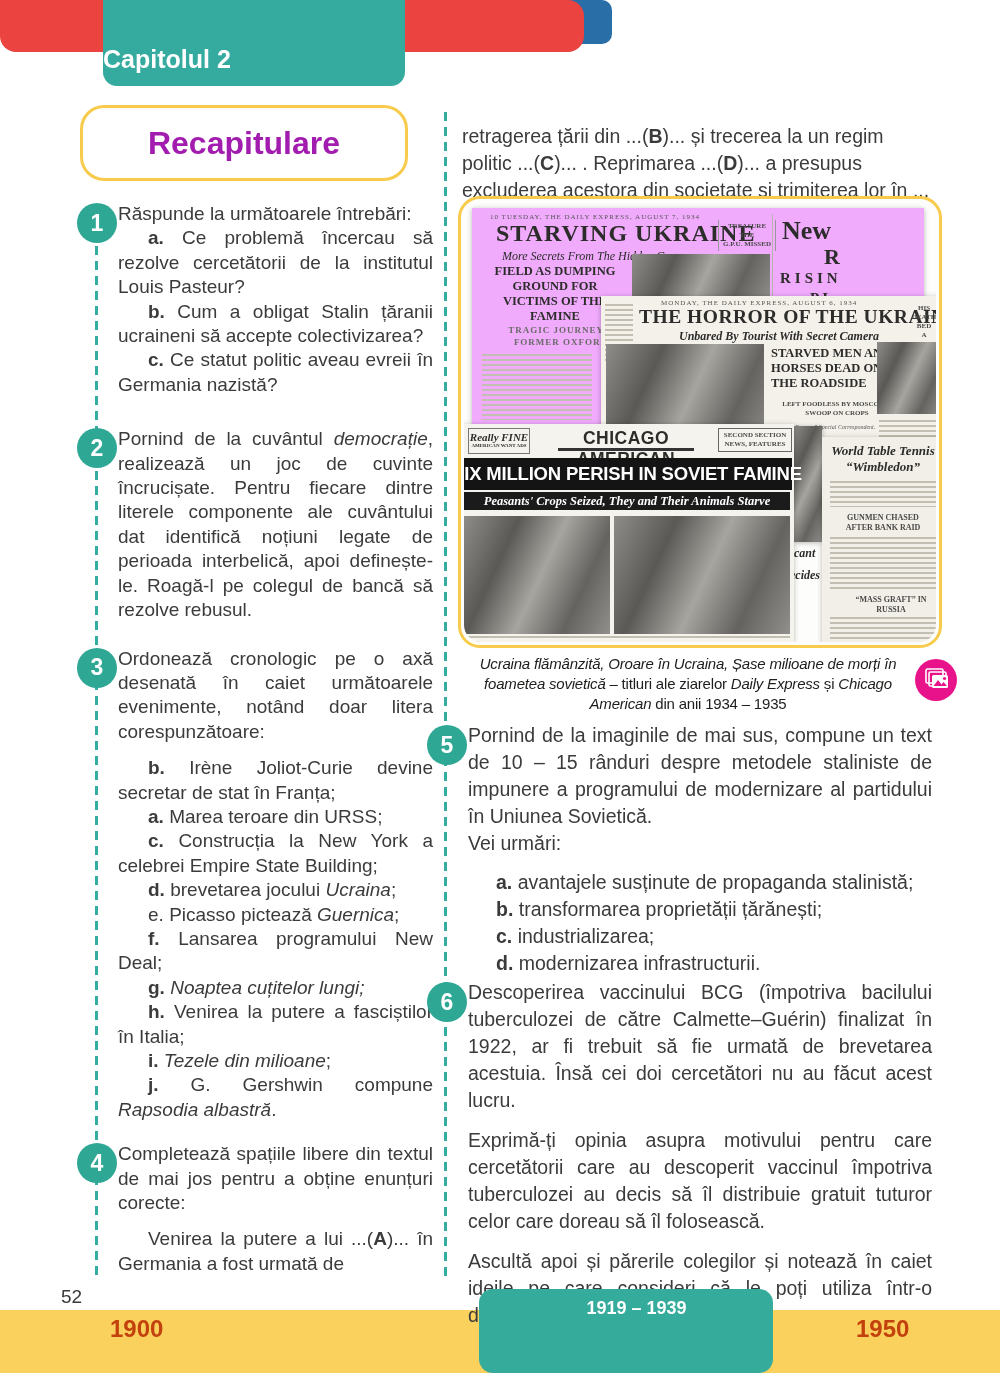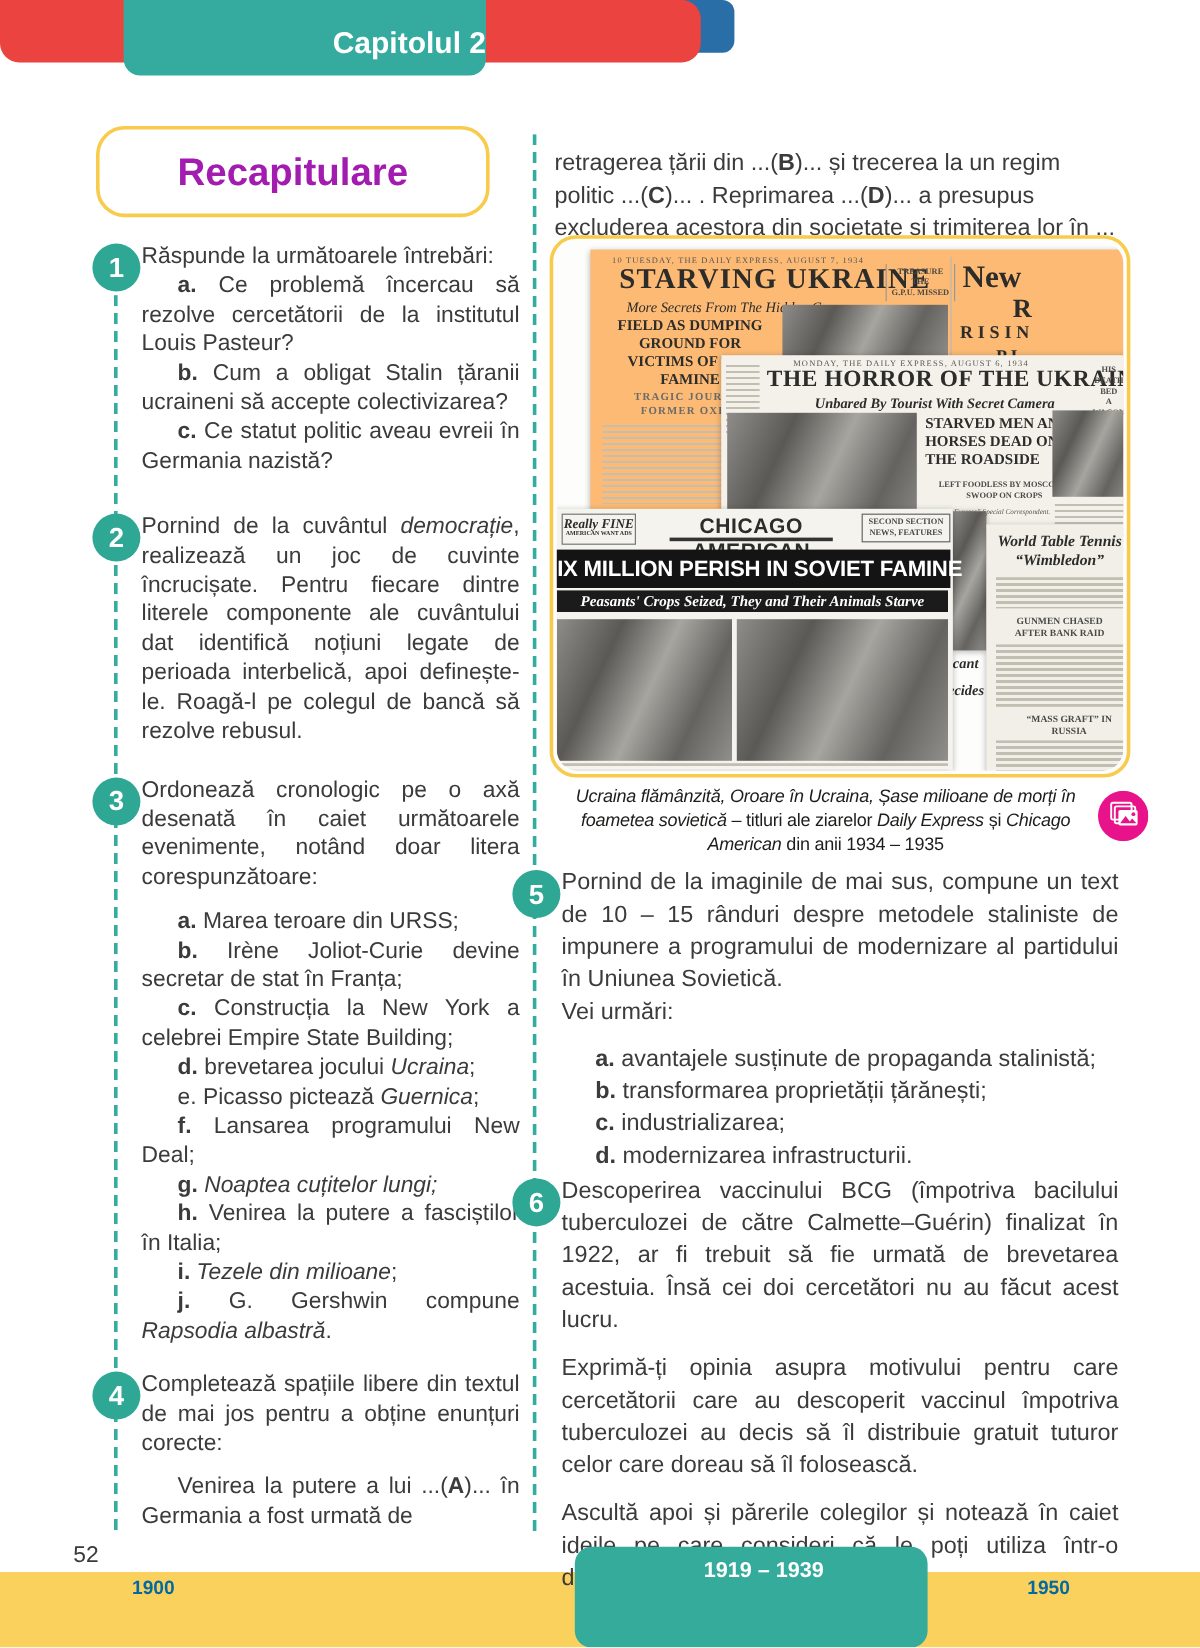--- a/index.html
+++ b/index.html
@@ -3,22 +3,22 @@
 <meta charset="utf-8">
 <style>
   html,body{margin:0;padding:0;background:#fff;}
   .page{position:relative;width:1000px;height:1373px;background:#fff;overflow:hidden;
         font-family:"Liberation Sans",sans-serif;color:#3b3b3b;}
   .b{font-weight:700}.i{font-style:italic}
 
   
   .red-banner{position:absolute;left:0;top:0;width:584px;height:52px;background:#EA4340;border-radius:0 16px 16px 16px;z-index:2;}
   .blue-tab{position:absolute;left:568px;top:0;width:44px;height:44px;background:#2A6EA8;border-radius:0 10px 10px 10px;z-index:1;}
-  .chapter-tab{position:absolute;left:103px;top:0;width:302px;height:63px;background:#35ABA0;border-radius:0 0 14px 14px;z-index:3;
-               display:flex;align-items:flex-end;justify-content:flex-end;padding-bottom:12px;box-sizing:border-box;}
+  .chapter-tab{position:absolute;left:103px;top:0;width:302px;height:86px;background:#35ABA0;border-radius:0 0 14px 14px;z-index:3;
+               display:flex;align-items:flex-end;justify-content:flex-start;padding-bottom:12px;box-sizing:border-box;}
   .chapter-tab span{color:#fff;font-weight:700;font-size:25px;}
   .recap-box{position:absolute;left:80px;top:105px;width:322px;height:70px;border:3px solid #F8CB4D;border-radius:24px;
              display:flex;align-items:center;justify-content:center;background:#fff;}
   .recap-box span{color:#a21caf;font-weight:700;font-size:32px;}
 
   
   .guide{position:absolute;width:3px;background:repeating-linear-gradient(180deg,#35ACA0 0 9px,transparent 9px 15px);z-index:1;}
   .guide-left{left:95px;top:246px;height:1030px;}
   .guide-mid{left:444px;top:112px;height:1164px;}
 
@@ -42,21 +42,21 @@
   .ex-right p{margin:0;text-align:justify;}
   .ex-right .list p{text-align:left;text-indent:28px;margin:0;}
   .para{margin-bottom:13px !important;}
 
   
   .figurebox{position:absolute;left:458px;top:196px;width:484px;height:452px;border:3px solid #F8CB4D;border-radius:22px;
              background:#fdfdfb;z-index:2;box-sizing:border-box;margin:0;}
   .collage{position:absolute;inset:3px;border-radius:17px;overflow:hidden;background:#fdfdfb;
            font-family:"Liberation Serif",serif;color:#2c2c2a;}
   .paper{position:absolute;box-shadow:0 1px 5px rgba(0,0,0,.28);}
-  .pA{left:28px;top:6px;width:452px;height:220px;background:#fdba74;z-index:1;}
+  .pA{left:8px;top:6px;width:452px;height:220px;background:#f0abfc;z-index:1;}
   .pB{left:137px;top:94px;width:341px;height:162px;background:#f3f1ea;z-index:2;}
   .pC{left:-2px;top:222px;width:332px;height:218px;background:#f5f3ee;z-index:3;}
   .pD{left:358px;top:222px;width:122px;height:216px;background:#f1efe8;z-index:2;margin-top:13px;}
   .strip{left:330px;top:224px;width:28px;height:116px;z-index:2;}
   .photo{background:linear-gradient(115deg,#8e8d89 0%,#5a5955 28%,#a7a5a0 52%,#64635f 76%,#908f8b 100%);}
   .lines{background:repeating-linear-gradient(180deg,#c2beb2 0 2px,transparent 2px 5px);}
   .np-date{font-size:7px;letter-spacing:1px;color:#555;white-space:nowrap;}
   .np-h1{font-weight:700;font-size:24px;letter-spacing:1px;white-space:nowrap;}
   .np-sub{font-style:italic;font-size:12px;white-space:nowrap;}
   .np-small{font-weight:700;font-size:12.5px;line-height:15px;text-align:center;}
@@ -69,21 +69,21 @@
   .banner6s{position:absolute;left:2px;top:68px;width:326px;height:18px;background:#1b1b1b;color:#fff;
             font-style:italic;font-weight:700;font-size:12.5px;display:flex;align-items:center;justify-content:center;white-space:nowrap;}
   .caption{position:absolute;left:462px;top:654px;width:452px;text-align:center;font-size:15px;line-height:20px;
            color:#1d1d1b;letter-spacing:-0.2px;z-index:2;}
   .photos-icon{position:absolute;left:915px;top:659px;width:42px;height:42px;z-index:3;}
 
   
   .yellow-band{position:absolute;left:0;top:1310px;width:1000px;height:63px;background:#FBD15E;z-index:1;}
   .period-box{position:absolute;left:479px;top:1289px;width:294px;height:84px;background:#35AB9B;border-radius:14px;z-index:2;
               text-align:center;color:#fff;font-weight:700;font-size:18px;padding-top:9px;box-sizing:border-box;padding-left:21px;}
-  .year{position:absolute;color:#0369a1;font-weight:700;font-size:16px;z-index:2;}
+  .year{position:absolute;color:#c2410c;font-weight:700;font-size:24px;z-index:2;}
   .year-start{left:110px;top:1315px;}
   .year-end{left:856px;top:1315px;}
   .page-num{position:absolute;left:61px;top:1286px;font-size:19px;color:#3a3a3a;z-index:2;}
 </style>
 </head>
 <body>
 
 <div class="page">
 
   <div class="blue-tab"></div>
@@ -110,22 +110,22 @@
     </section>
     <section class="ex mb24">
       <div class="num">2</div>
       <p><span>Pornind de la cuvântul </span><span class="i">democrație</span><span>, realizează un joc de cuvinte încrucișate. Pentru fiecare dintre literele componente ale cuvântului dat identifică noțiuni legate de perioada interbelică, apoi definește-le. Roagă-l pe colegul de bancă să rezolve rebusul.</span></p>
     </section>
     <section class="ex mb20">
       <div class="num">3</div>
       <p class="intro">Ordonează cronologic pe o axă desenată în caiet următoarele evenimente, notând doar litera corespunzătoare:</p>
       <div class="gap12"></div>
       <div>
+          <p class="sub"><span class="marker">b. </span><span>Irène Joliot-Curie devine secretar de stat în Franța;</span></p>
           <p class="sub"><span class="marker">a. </span><span>Marea teroare din URSS;</span></p>
-          <p class="sub"><span class="marker">b. </span><span>Irène Joliot-Curie devine secretar de stat în Franța;</span></p>
           <p class="sub"><span class="marker">c. </span><span>Construcția la New York a celebrei Empire State Building;</span></p>
           <p class="sub"><span class="marker">d. </span><span>brevetarea jocului </span><span class="i">Ucraina</span><span>;</span></p>
           <p class="sub"><span class="marker plain">e. </span><span>Picasso pictează </span><span class="i">Guernica</span><span>;</span></p>
           <p class="sub"><span class="marker">f. </span><span>Lansarea programului New Deal;</span></p>
           <p class="sub"><span class="marker">g. </span><span class="i">Noaptea cuțitelor lungi;</span></p>
           <p class="sub"><span class="marker">h. </span><span>Venirea la putere a fasciștilor în Italia;</span></p>
           <p class="sub"><span class="marker">i. </span><span class="i">Tezele din milioane</span><span>;</span></p>
           <p class="sub"><span class="marker">j. </span><span>G. Gershwin compune </span><span class="i">Rapsodia albastră</span><span>.</span></p>
         </div>
     </section>

